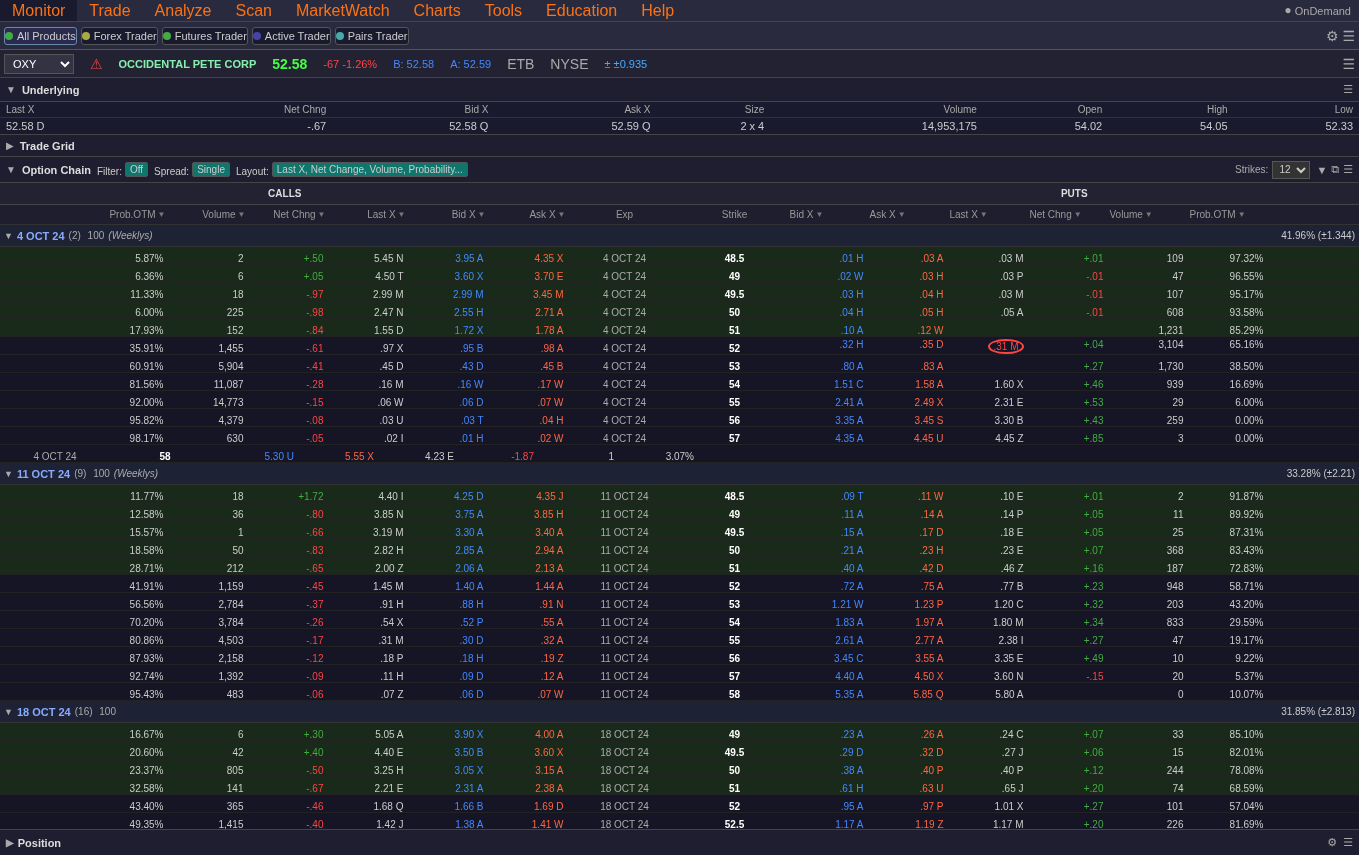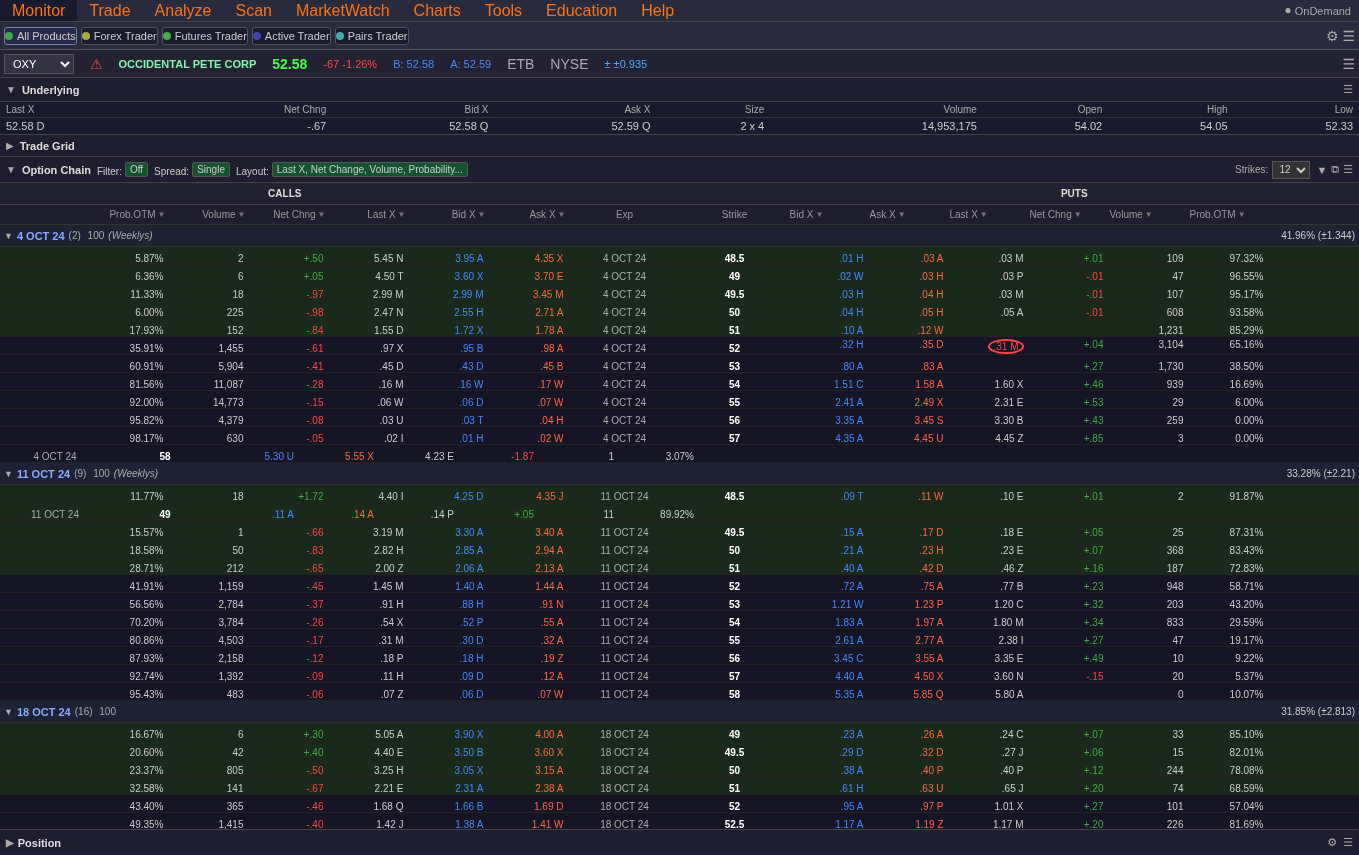--- a/index.html
+++ b/index.html
@@ -55,21 +55,21 @@
     
     .trade-grid-header { display: flex; align-items: center; background: #1e1e30; border-bottom: 1px solid #444; height: 22px; padding: 0 6px; cursor: pointer; }
     .trade-grid-header .chevron { color: #aaa; font-size: 10px; margin-right: 6px; }
     .trade-grid-header .label { color: #ddd; font-size: 11px; font-weight: bold; }
 
     
     .option-chain-header { display: flex; align-items: center; background: #1e1e30; border-bottom: 1px solid #444; height: 26px; padding: 0 6px; gap: 6px; }
     .oc-title { color: #ddd; font-size: 11px; font-weight: bold; display: flex; align-items: center; gap: 4px; }
     .oc-chevron { color: #aaa; font-size: 10px; }
     .oc-filter { color: #ccc; font-size: 10px; display: flex; align-items: flex-end; gap: 3px; }
-    .oc-filter-val { background: #14532d; border: 1px solid #555; padding: 1px 4px; border-radius: 2px; font-size: 10px; }
+    .oc-filter-val { background: #0f766e; border: 1px solid #555; padding: 1px 4px; border-radius: 2px; font-size: 10px; }
     .oc-spacer { flex: 1; }
     .oc-icons { display: flex; gap: 4px; align-items: center; }
 
     
     .oc-columns { display: flex; align-items: center; background: #222233; border-bottom: 1px solid #444; height: 22px; }
     .oc-calls-header { flex: 1; text-align: center; color: #ddd; font-size: 10px; font-weight: bold; }
     .oc-strikes-header { width: 220px; text-align: center; color: #ddd; font-size: 10px; }
     .oc-puts-header { flex: 1; text-align: center; color: #ddd; font-size: 10px; font-weight: bold; }
 
     
@@ -585,20 +585,28 @@
       <div class="puts-data">
         <div class="cell bid">.09 T</div>
         <div class="cell ask">.11 W</div>
         <div class="cell ">.10 E</div>
         <div class="cell green">+.01</div>
         <div class="cell">2</div>
         <div class="cell">91.87%</div>
       </div>
     </div>
     <div class="data-row itm-call">
+      <div class="calls-data">
+        <div class="cell">12.58%</div>
+        <div class="cell">36</div>
+        <div class="cell red">-.80</div>
+        <div class="cell">3.85 N</div>
+        <div class="cell bid">3.75 A</div>
+        <div class="cell ask">3.85 H</div>
+      </div>
       <div class="center-data">
         <div class="cell">11 OCT 24</div>
         <div class="cell strike-cell">49</div>
       </div>
       <div class="puts-data">
         <div class="cell bid">.11 A</div>
         <div class="cell ask">.14 A</div>
         <div class="cell ">.14 P</div>
         <div class="cell green">+.05</div>
         <div class="cell">11</div>

